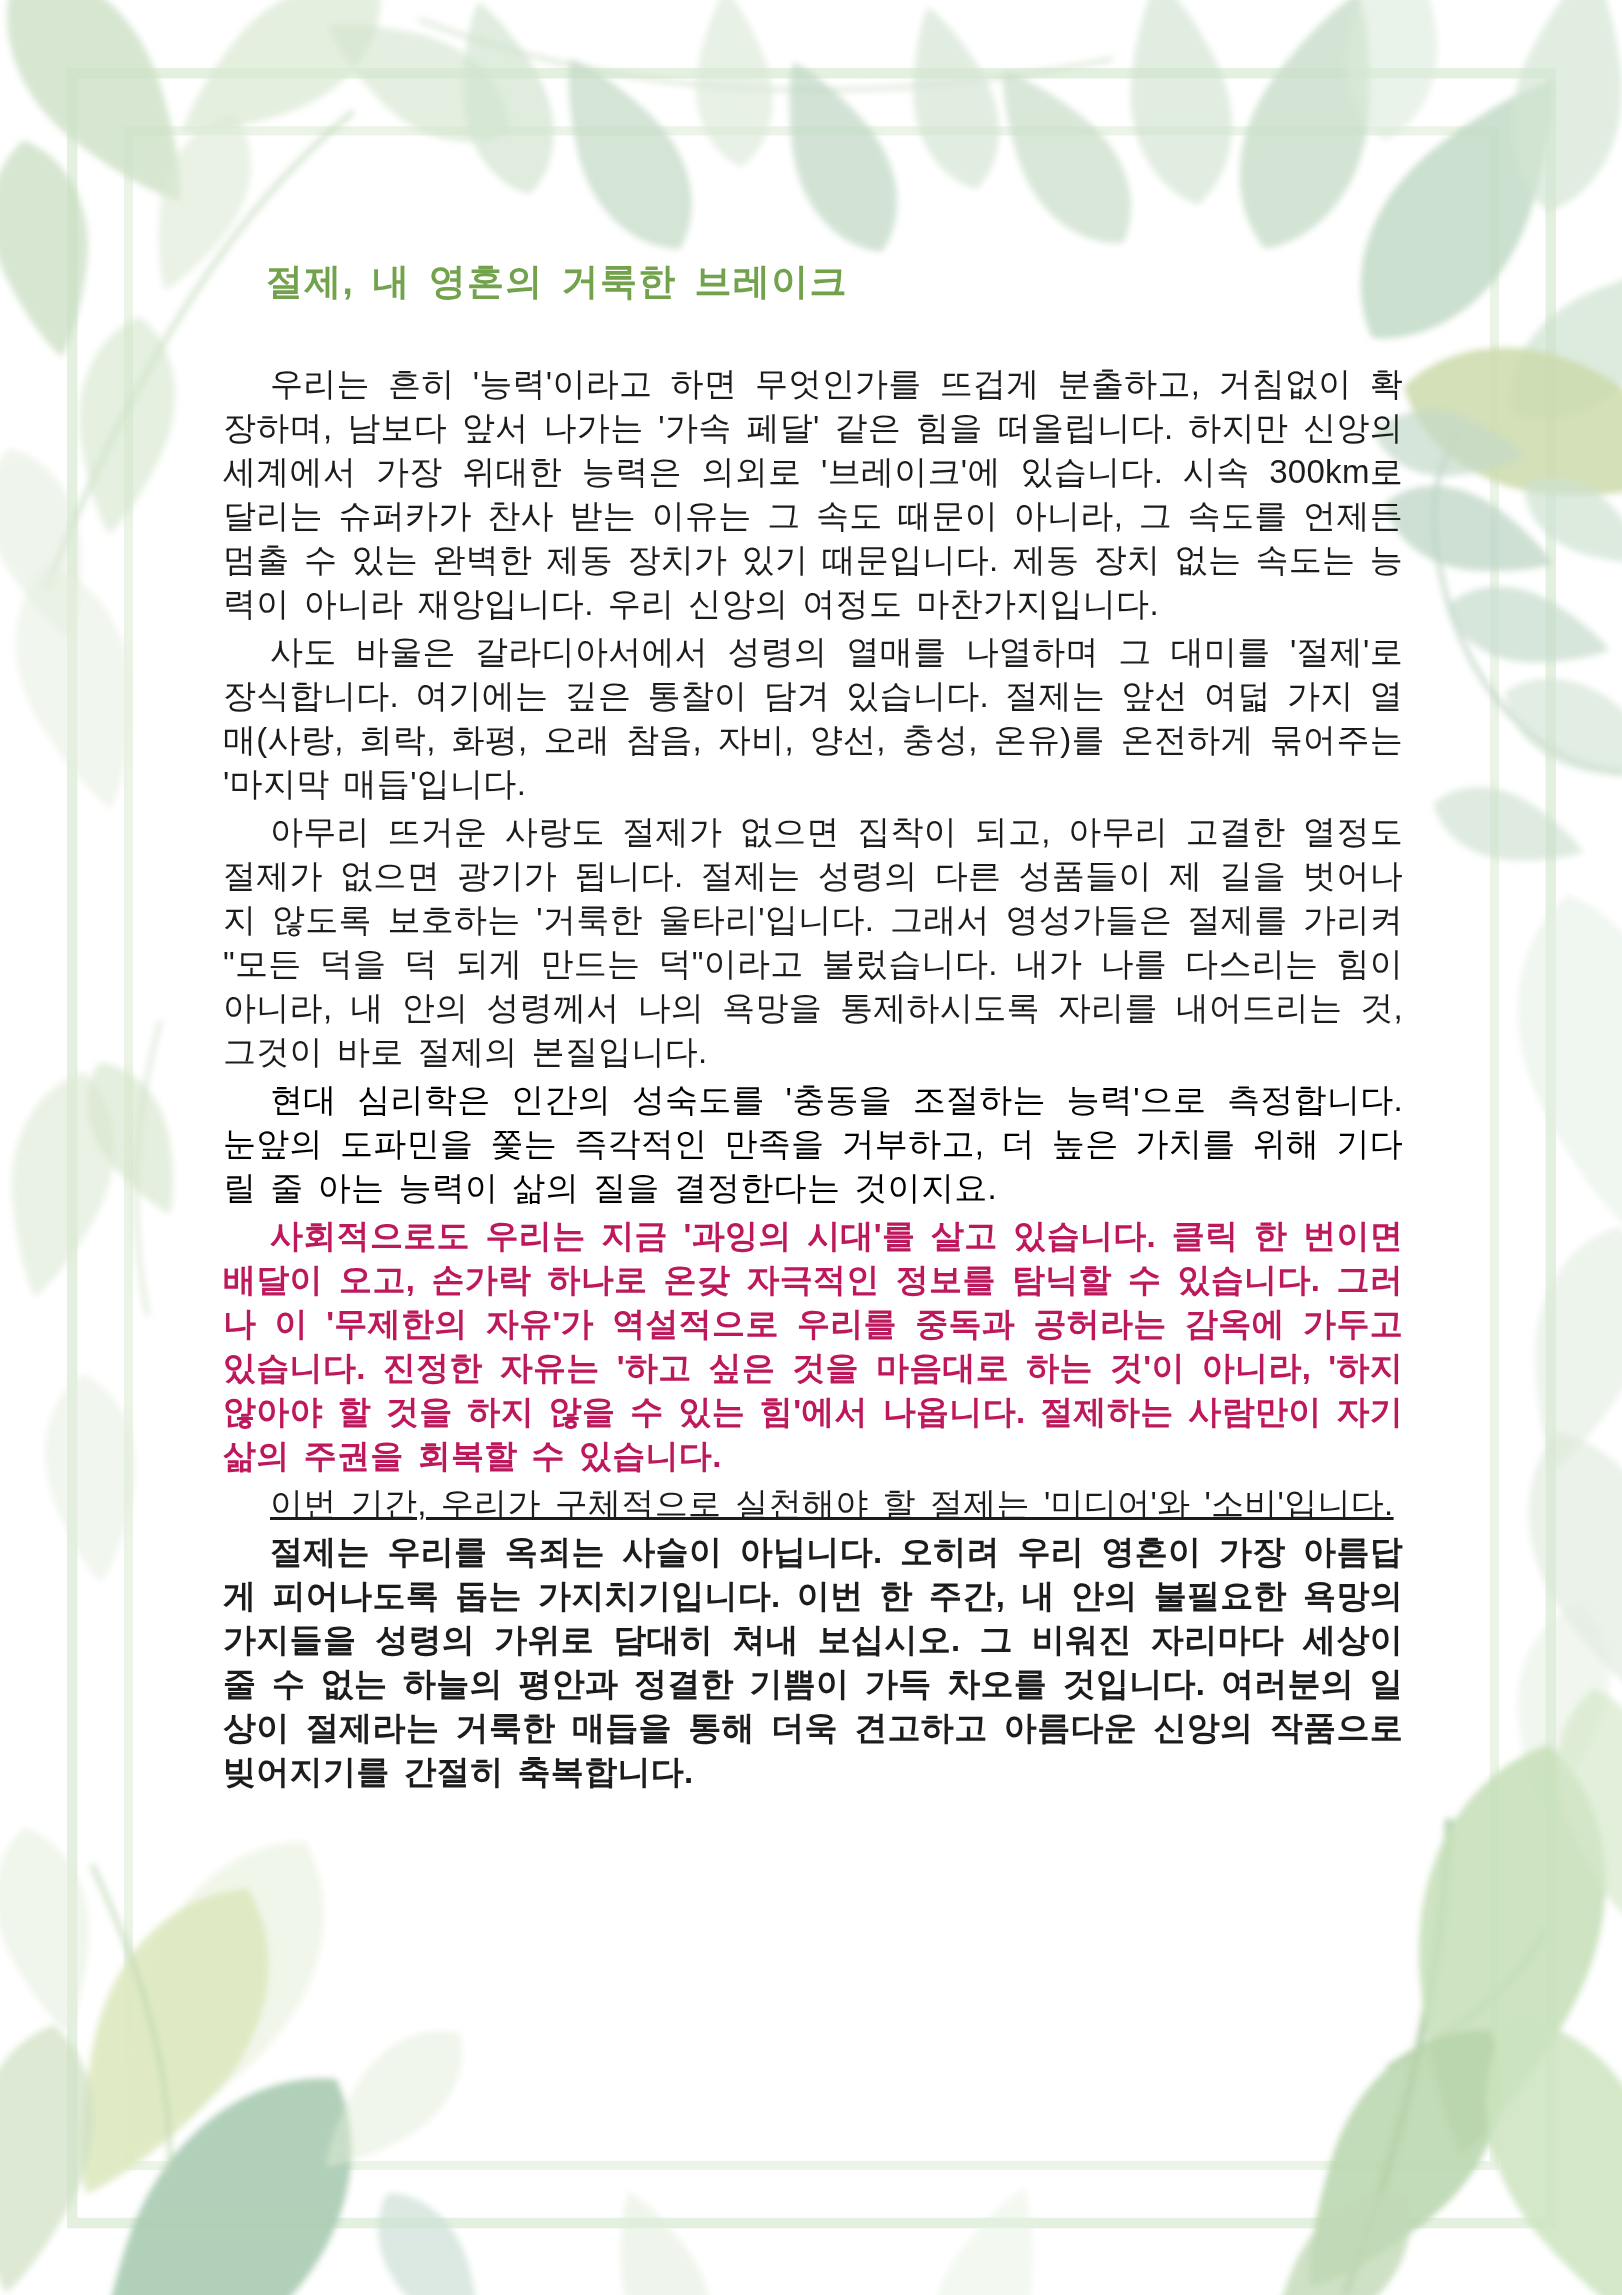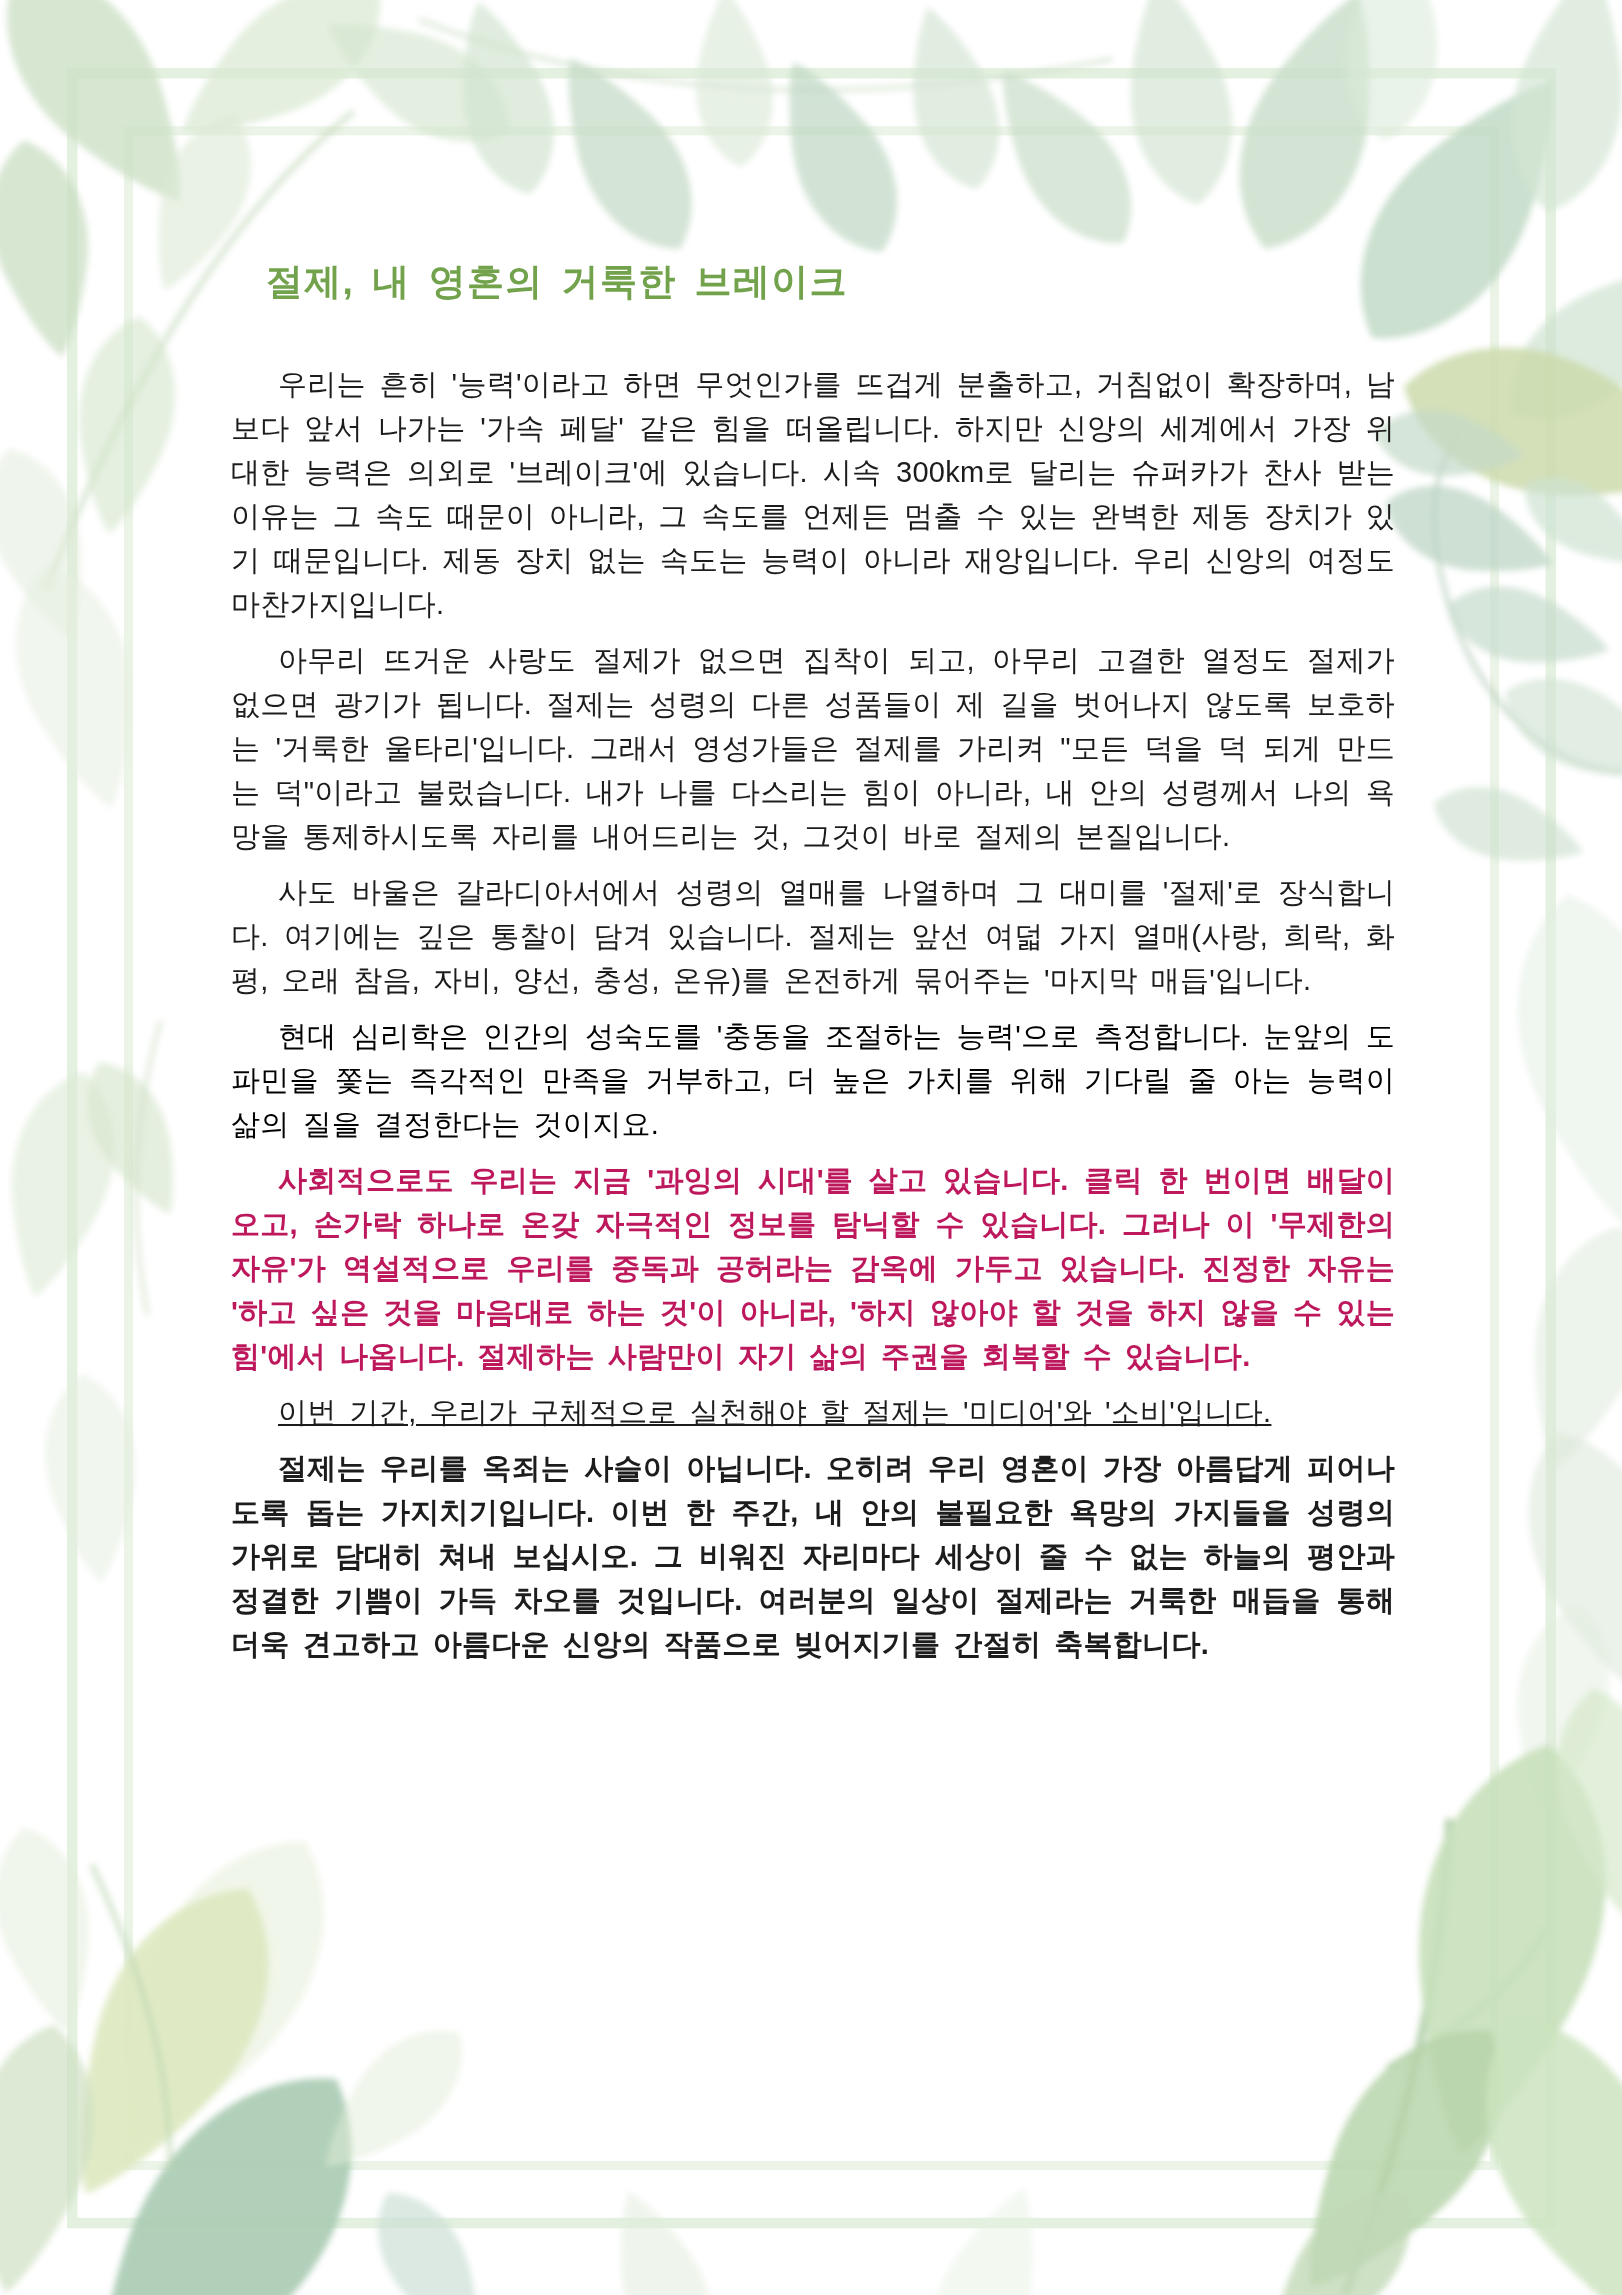--- a/index.html
+++ b/index.html
@@ -2,21 +2,21 @@
 <html style="font-size:10.5px"><head>
 <meta charset="utf-8">
 <style>
   html,body{margin:0;padding:0;}
   body{width:1623px;height:2295px;background:#ffffff;font-family:"Liberation Sans","DejaVu Sans",sans-serif;}
   .page{position:relative;width:1623px;height:2295px;overflow:hidden;background:#ffffff;}
   .decor{position:absolute;left:0;top:0;width:1623px;height:2295px;display:block;}
   .content{position:absolute;left:219px;top:257px;width:1188px;z-index:3;}
   .title{font-size:37px;font-weight:bold;letter-spacing:1.3px;word-spacing:6.5px;margin:0 0 0 47px;color:#72a24b;}
   #paragraphs{margin-top:55px;}
-  .para{font-size:29px;line-height:44px;margin:12px;color:#1c1c1c;text-align:justify;word-spacing:4.6px;letter-spacing:0.3px;}
+  .para{font-size:33px;line-height:44px;margin:4px;color:#1c1c1c;text-align:justify;word-spacing:4.6px;letter-spacing:0.3px;}
   .para.indent{text-indent:47px;}
   .para span.b{font-weight:bold;}
 </style>
 </head>
 <body>
 
 <div class="page">
 
   <svg class="decor" viewBox="0 0 2480 3508" xmlns="http://www.w3.org/2000/svg">
     <defs>
@@ -111,22 +111,22 @@
     <g filter="url(#soft)">
       <use href="#lf" transform="translate(1010,3485) rotate(160) scale(0.9)" fill="#dfecd9" opacity="0.5"></use>
       <use href="#lf" transform="translate(1510,3495) rotate(200) scale(1.0)" fill="#e4efdf" opacity="0.45"></use>
     </g>
   </svg>
 
   <main class="content">
     <h1 class="title" style="color: rgb(114, 162, 75);">절제, 내 영혼의 거룩한 브레이크</h1>
     <div id="paragraphs">
         <p class="para indent" style="color: rgb(28, 28, 28);"><span>우리는 흔히 '능력'이라고 하면 무엇인가를 뜨겁게 분출하고, 거침없이 확장하며, 남보다 앞서 나가는 '가속 페달' 같은 힘을 떠올립니다. 하지만 신앙의 세계에서 가장 위대한 능력은 의외로 '브레이크'에 있습니다. 시속 300km로 달리는 슈퍼카가 찬사 받는 이유는 그 속도 때문이 아니라, 그 속도를 언제든 멈출 수 있는 완벽한 제동 장치가 있기 때문입니다. 제동 장치 없는 속도는 능력이 아니라 재앙입니다. 우리 신앙의 여정도 마찬가지입니다.</span></p>
+        <p class="para indent" style="color: rgb(28, 28, 28);"><span>사도 바울은 갈라디아서에서 성령의 열매를 나열하며 그 대미를 '절제'로 장식합니다. 여기에는 깊은 통찰이 담겨 있습니다. 절제는 앞선 여덟 가지 열매(사랑, 희락, 화평, 오래 참음, 자비, 양선, 충성, 온유)를 온전하게 묶어주는 '마지막 매듭'입니다.</span></p>
         <p class="para indent" style="color: rgb(28, 28, 28);"><span>아무리 뜨거운 사랑도 절제가 없으면 집착이 되고, 아무리 고결한 열정도 절제가 없으면 광기가 됩니다. 절제는 성령의 다른 성품들이 제 길을 벗어나지 않도록 보호하는 '거룩한 울타리'입니다. 그래서 영성가들은 절제를 가리켜 "모든 덕을 덕 되게 만드는 덕"이라고 불렀습니다. 내가 나를 다스리는 힘이 아니라, 내 안의 성령께서 나의 욕망을 통제하시도록 자리를 내어드리는 것, 그것이 바로 절제의 본질입니다.</span></p>
-        <p class="para indent" style="color: rgb(28, 28, 28);"><span>사도 바울은 갈라디아서에서 성령의 열매를 나열하며 그 대미를 '절제'로 장식합니다. 여기에는 깊은 통찰이 담겨 있습니다. 절제는 앞선 여덟 가지 열매(사랑, 희락, 화평, 오래 참음, 자비, 양선, 충성, 온유)를 온전하게 묶어주는 '마지막 매듭'입니다.</span></p>
         <p class="para indent" style="color: #000000;"><span>현대 심리학은 인간의 성숙도를 '충동을 조절하는 능력'으로 측정합니다. 눈앞의 도파민을 쫓는 즉각적인 만족을 거부하고, 더 높은 가치를 위해 기다릴 줄 아는 능력이 삶의 질을 결정한다는 것이지요.</span></p>
         <p class="para indent" style="color: #be185d; font-weight: bold;"><span>사회적으로도 우리는 지금 '과잉의 시대'를 살고 있습니다. 클릭 한 번이면 배달이 오고, 손가락 하나로 온갖 자극적인 정보를 탐닉할 수 있습니다. 그러나 이 '무제한의 자유'가 역설적으로 우리를 중독과 공허라는 감옥에 가두고 있습니다. 진정한 자유는 '하고 싶은 것을 마음대로 하는 것'이 아니라, '하지 않아야 할 것을 하지 않을 수 있는 힘'에서 나옵니다. 절제하는 사람만이 자기 삶의 주권을 회복할 수 있습니다.</span></p>
         <p class="para indent" style="color: rgb(28, 28, 28); text-decoration: underline;"><span>이번 기간, 우리가 구체적으로 실천해야 할 절제는 '미디어'와 '소비'입니다.</span></p>
         <p class="para indent" style="color: rgb(28, 28, 28); font-weight: bold;"><span>절제는 우리를 옥죄는 사슬이 아닙니다. 오히려 우리 영혼이 가장 아름답게 피어나도록 돕는 가지치기입니다. 이번 한 주간, 내 안의 불필요한 욕망의 가지들을 성령의 가위로 담대히 쳐내 보십시오. 그 비워진 자리마다 세상이 줄 수 없는 하늘의 평안과 정결한 기쁨이 가득 차오를 것입니다. 여러분의 일상이 절제라는 거룩한 매듭을 통해 더욱 견고하고 아름다운 신앙의 작품으로 빚어지기를 간절히 축복합니다.</span></p>
       </div>
   </main>
 
 </div>
 
 

